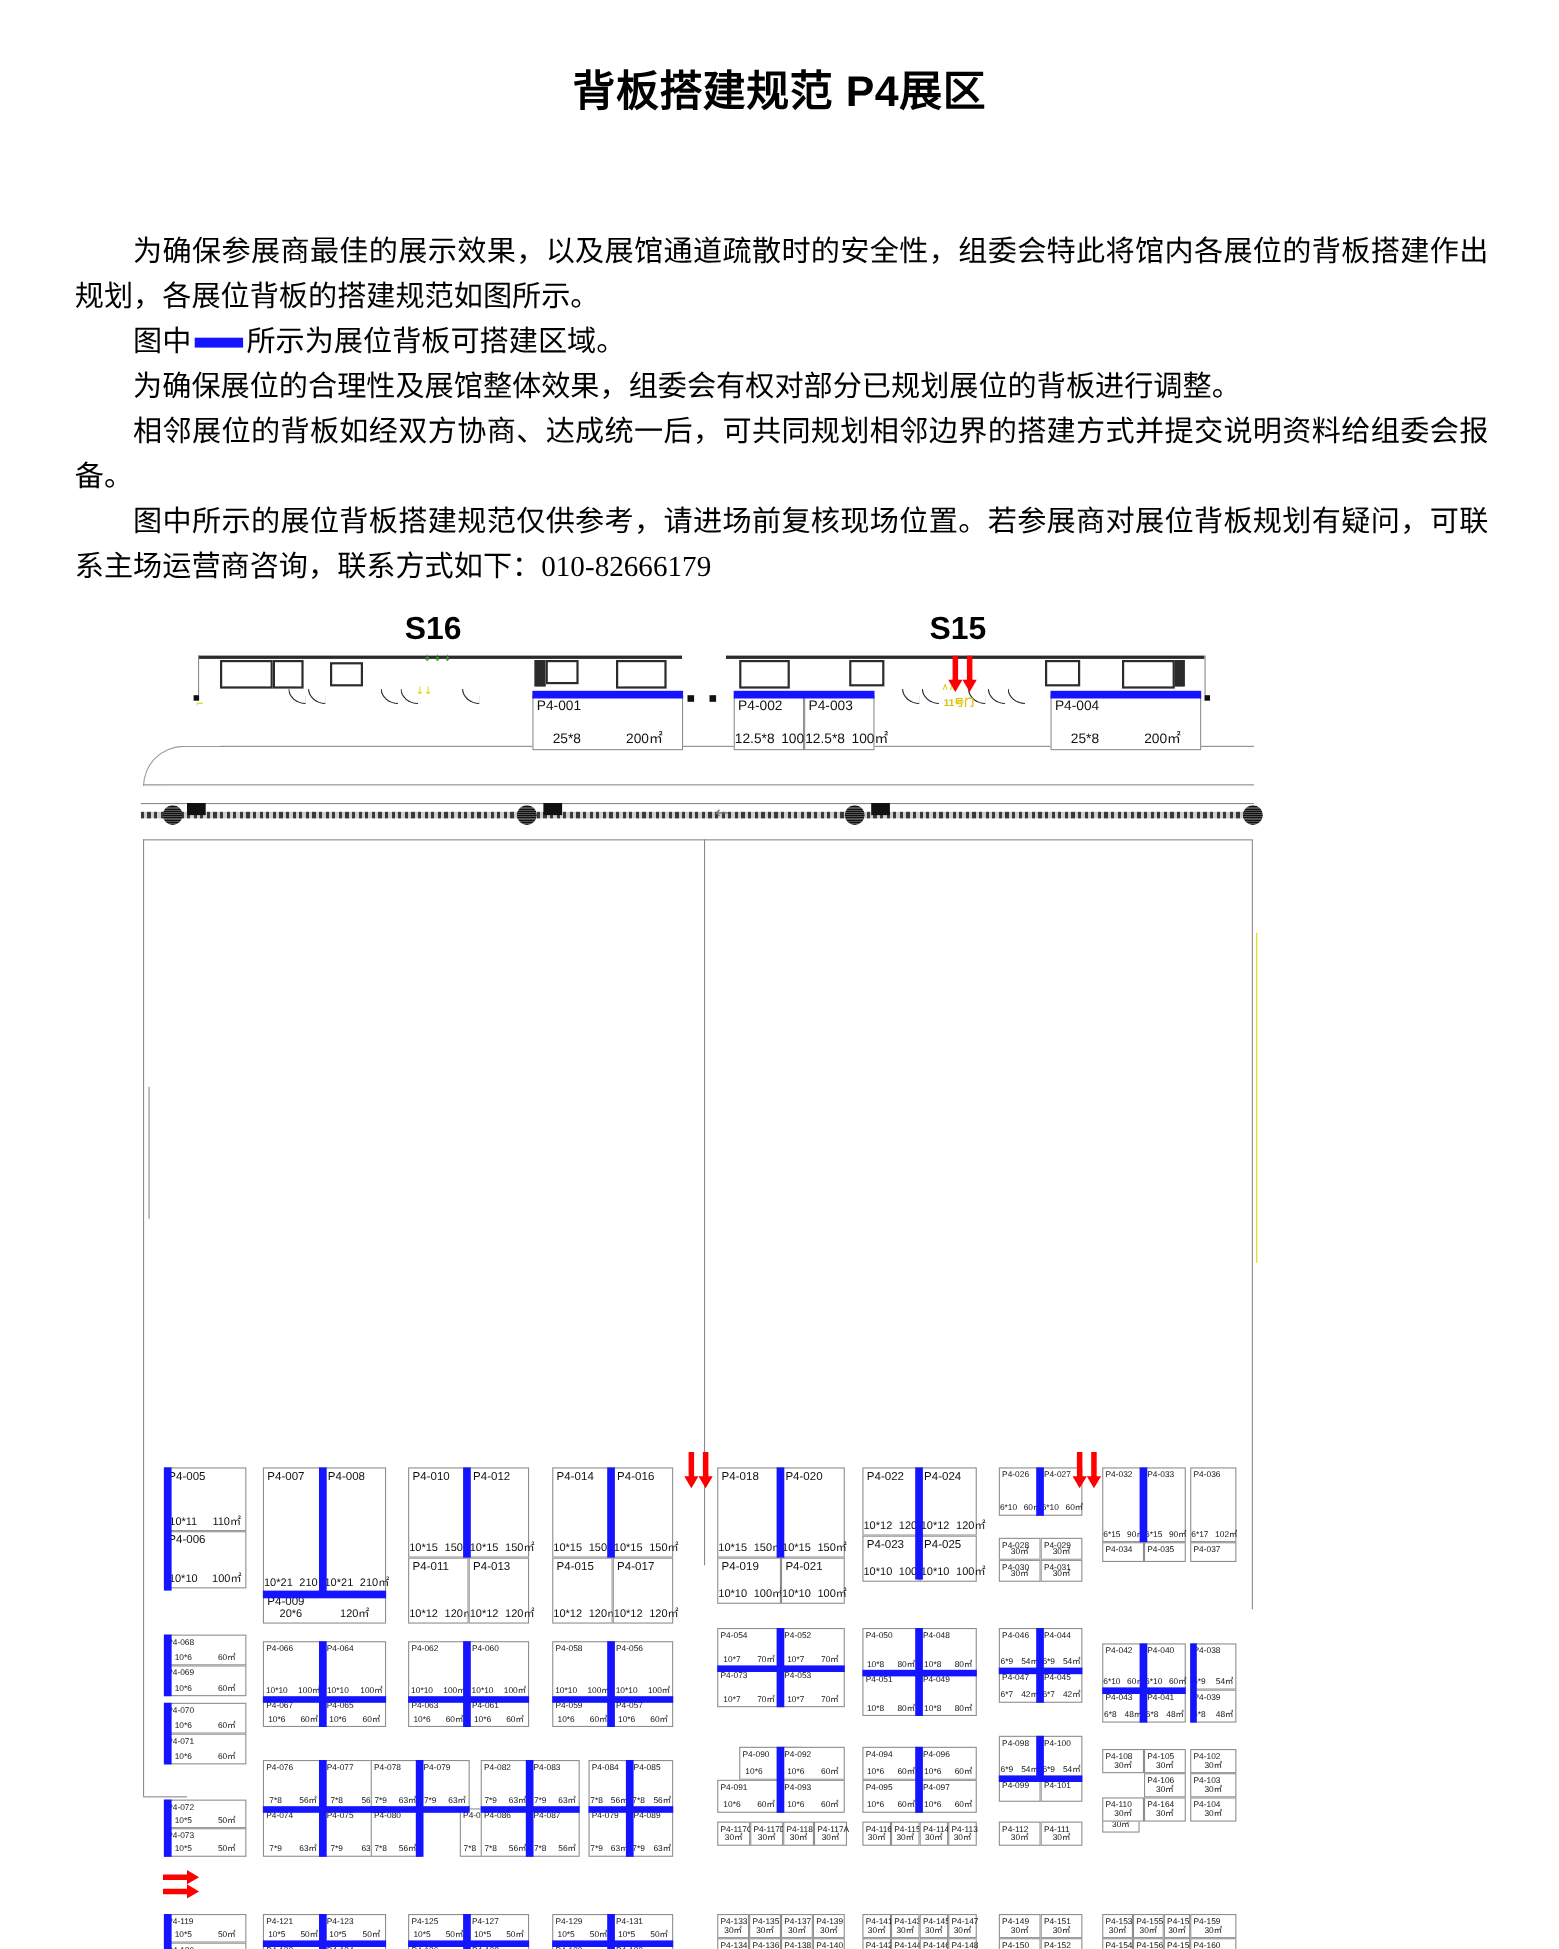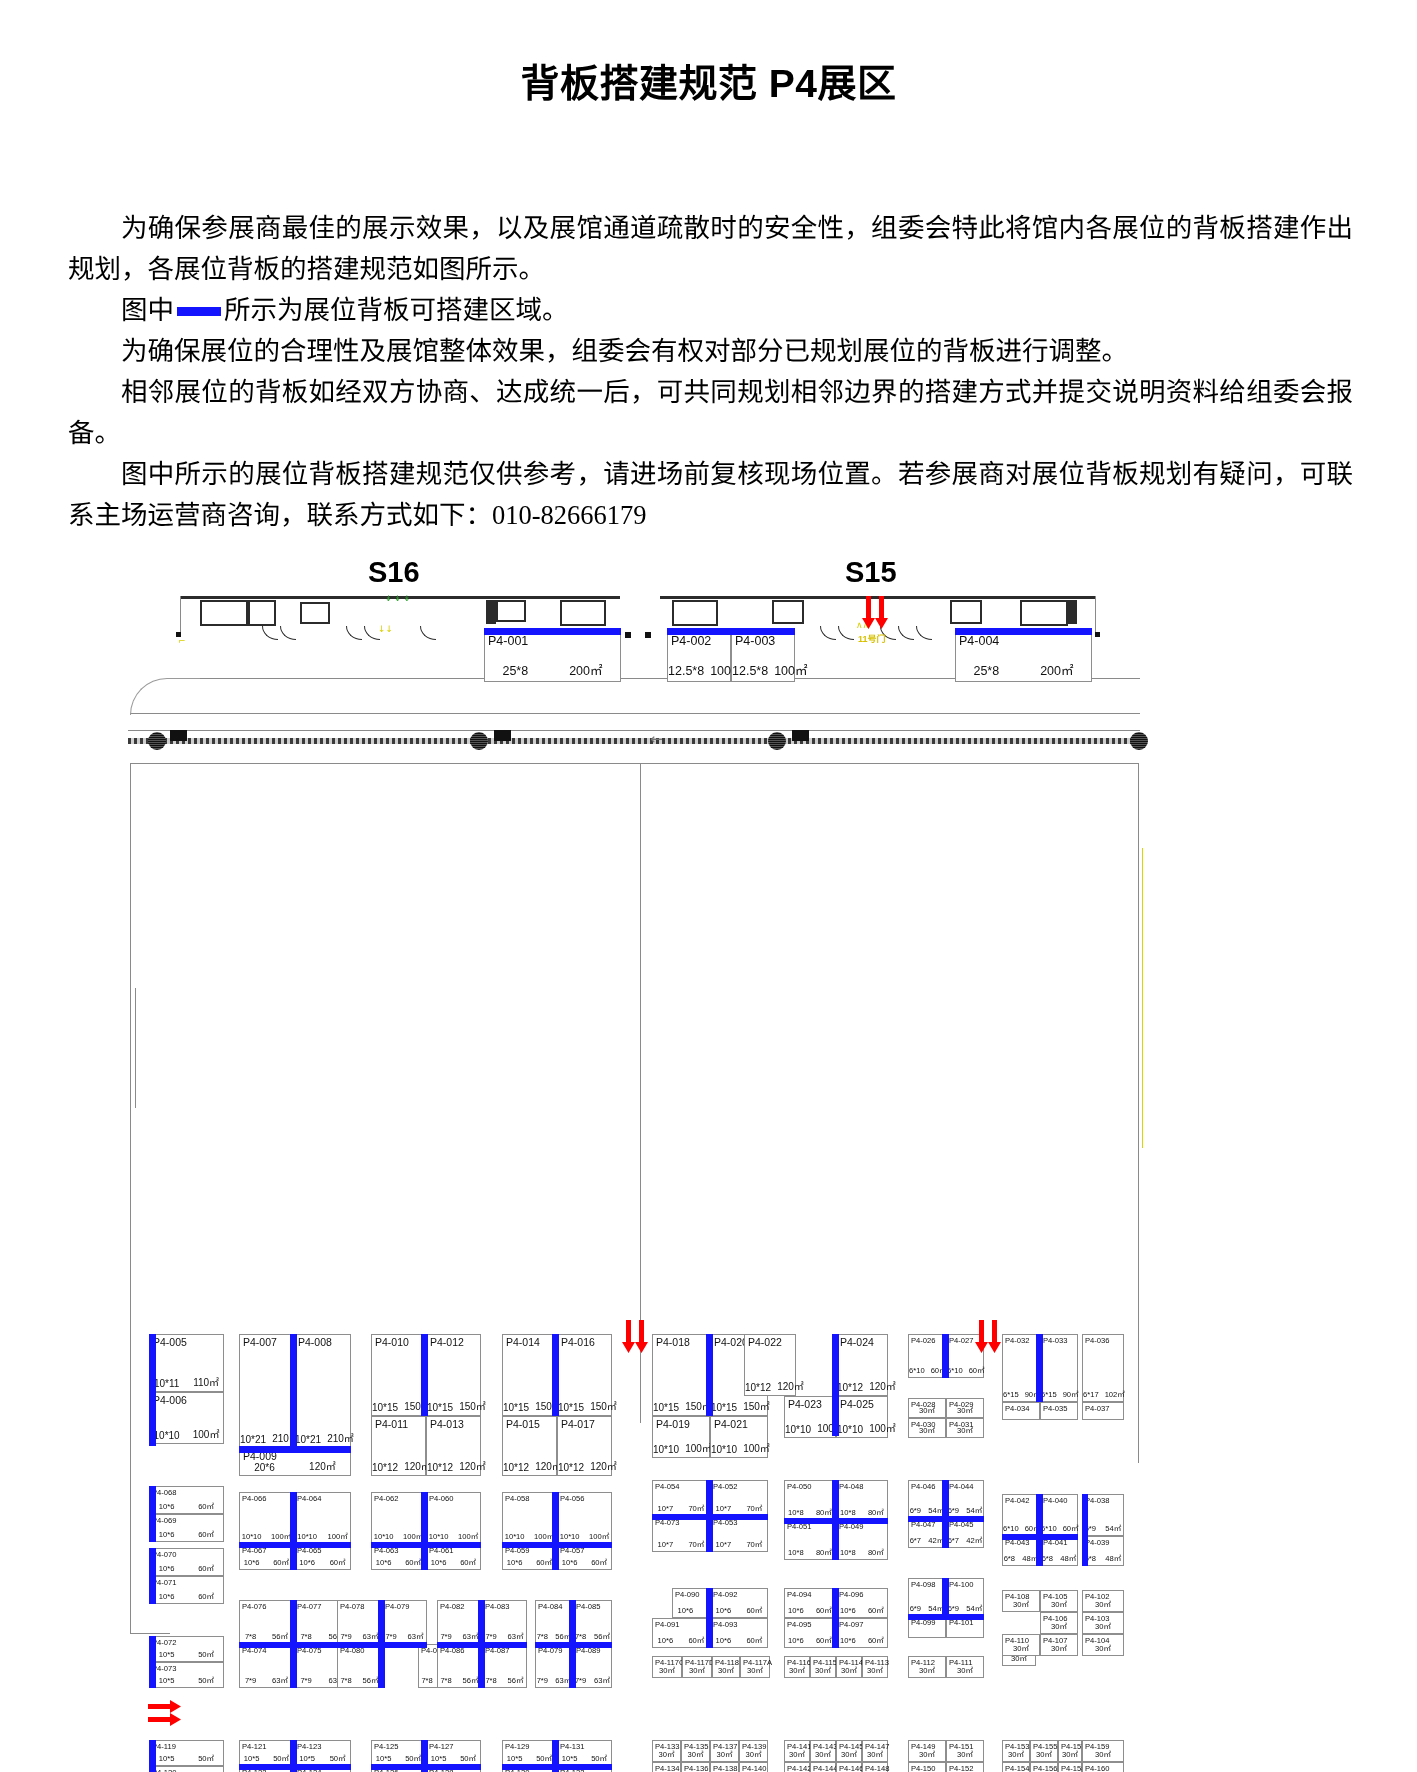--- a/index.html
+++ b/index.html
@@ -295,21 +295,21 @@
             <span>100㎡</span>
           </span>
         </div>
         <div class="booth mid" style="left: 710px; top: 868px; width: 58px; height: 42px;">
           <span class="bid">P4-021</span>
           <span class="bdim two">
             <span class="sz">10*10</span>
             <span>100㎡</span>
           </span>
         </div>
-        <div class="booth mid" style="left: 744px; top: 786px; width: 52px; height: 62px;">
+        <div class="booth mid" style="left: 784px; top: 786px; width: 52px; height: 62px;">
           <span class="bid">P4-022</span>
           <span class="bdim two">
             <span class="sz">10*12</span>
             <span>120㎡</span>
           </span>
         </div>
         <div class="booth mid" style="left: 836px; top: 786px; width: 52px; height: 62px;">
           <span class="bid">P4-024</span>
           <span class="bdim two">
             <span class="sz">10*12</span>
@@ -856,21 +856,21 @@
         </div>
         <div class="booth tiny" style="left: 1040px; top: 1064px; width: 38px; height: 22px;">
           <span class="bid">P4-106</span>
           <span class="bdim">30㎡</span>
         </div>
         <div class="booth tiny" style="left: 1002px; top: 1086px; width: 38px; height: 22px;">
           <span class="bid">P4-110</span>
           <span class="bdim">30㎡</span>
         </div>
         <div class="booth tiny" style="left: 1040px; top: 1086px; width: 38px; height: 22px;">
-          <span class="bid">P4-107</span>
+          <span class="bid">P4-164</span>
           <span class="bdim">30㎡</span>
         </div>
         <div class="booth tiny" style="left: 1082px; top: 1042px; width: 42px; height: 22px;">
           <span class="bid">P4-102</span>
           <span class="bdim">30㎡</span>
         </div>
         <div class="booth tiny" style="left: 1082px; top: 1064px; width: 42px; height: 22px;">
           <span class="bid">P4-103</span>
           <span class="bdim">30㎡</span>
         </div>

